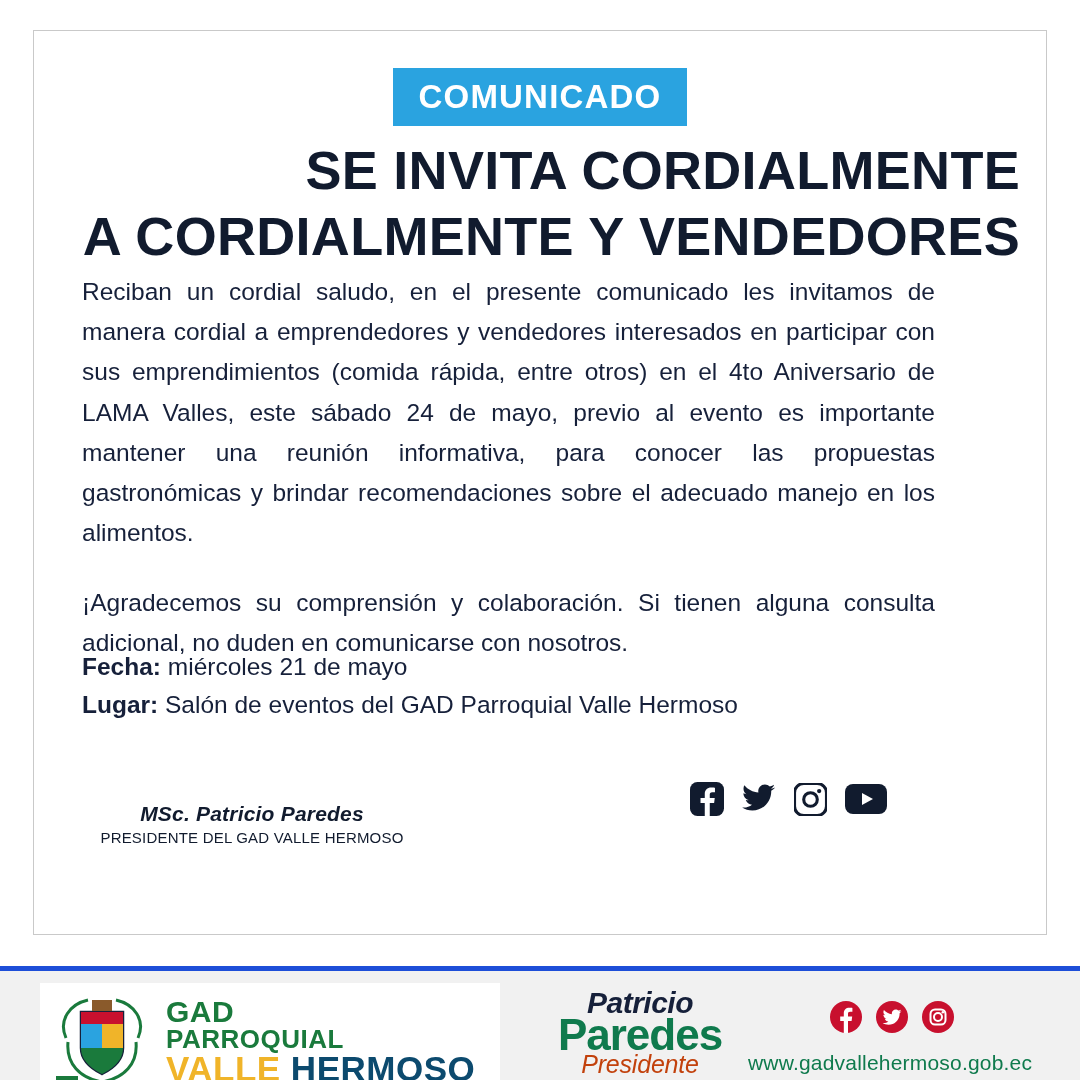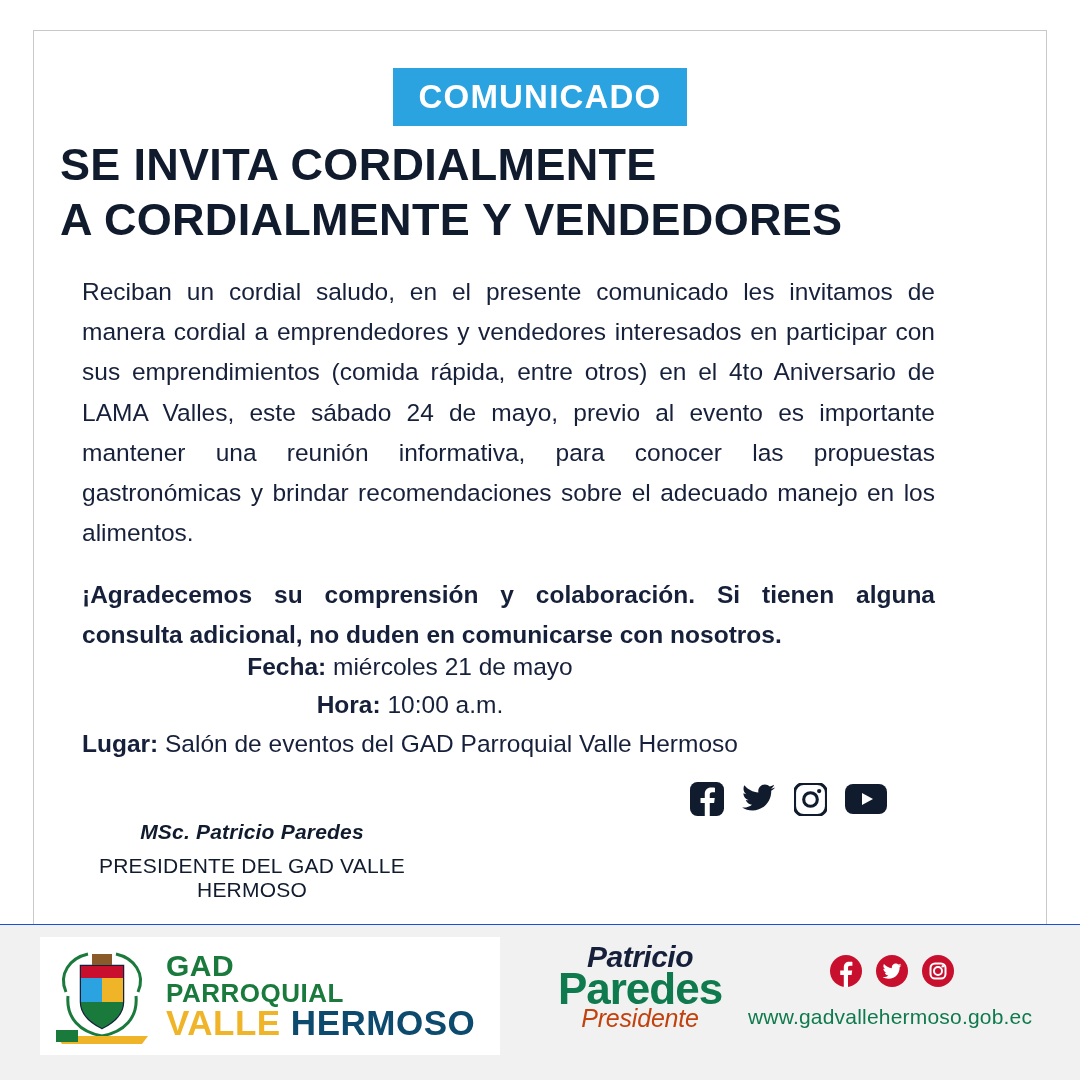--- a/index.html
+++ b/index.html
@@ -36,93 +36,93 @@
     font-size: 33px;
     letter-spacing: 1.2px;
     padding: 12px 26px 13px 26px;
     line-height: 1;
     text-align: right;
   }
   
   .title {
     position: absolute;
     left: 60px; right: 60px; top: 138px;
-    text-align: left;
+    text-align: right;
     color: #111b2e;
     font-weight: bold;
-    font-size: 45px;
+    font-size: 54px;
     line-height: 1.22;
     letter-spacing: 0.3px;
   }
   .title .l2 { display: block; }
   
   .body-block {
     position: absolute;
     left: 82px;
     width: 853px;
     top: 272px;
     color: #111b2e;
   }
   .para {
     font-size: 24.5px;
     line-height: 1.64;
     text-align: justify;
     text-justify: inter-word;
     color: #16203a;
   }
-  .para + .para { margin-top: 22px; font-weight: bold; }
+  .para + .para { margin-top: 30px; }
   .para b { font-weight: normal; }
   
   .details {
     position: absolute;
     left: 82px;
     top: 648px;
     color: #16203a;
     font-size: 24.5px;
     line-height: 1.57;
   }
-  .details .row { white-space: nowrap; text-align: center; }
+  .details .row { white-space: nowrap; }
   .details .lbl { font-weight: bold; }
   
   .sign {
     position: absolute;
     left: 72px;
-    top: 820px;
+    top: 802px;
     width: 360px;
     text-align: center;
     color: #111b2e;
   }
   .sign .name {
     font-weight: bold;
     font-style: italic;
     font-size: 21px;
     letter-spacing: 0.2px;
   }
   .sign .role {
-    font-size: 21px;
-    margin-top: 10px;
+    font-size: 15px;
+    margin-top: 3px;
     letter-spacing: 0.2px;
   }
   
   .social-dark {
     position: absolute;
     top: 782px;
     left: 690px;
     display: flex;
     align-items: center;
     gap: 18px;
   }
   .social-dark svg { display: block; }
   
   .footer {
     position: absolute;
     left: 0; right: 0; bottom: 0;
-    height: 156px;
+    height: 114px;
     background: #f1f1f1;
-    border-top: 1px solid #1d4ed8;
+    border-top: 5px solid #1d4ed8;
   }
   .footer-inner {
     position: relative;
     width: 100%; height: 100%;
   }
   
   .gad-logo {
     position: absolute;
     left: 40px; top: 12px;
     width: 460px; height: 118px;
@@ -202,21 +202,20 @@
     <span class="l2">A CORDIALMENTE Y VENDEDORES</span>
   </div>
 
   <div class="body-block">
     <p class="para"><span>Reciban un cordial saludo, en el presente comunicado les invitamos de manera cordial a emprendedores y vendedores </span><b>interesados</b><span> en participar con sus emprendimientos (comida rápida, entre otros) en el 4to Aniversario de </span><b>LAMA Valles,</b><span> este sábado </span><b>24 de mayo,</b><span> previo al evento es importante mantener una reunión informativa, para conocer las propuestas gastronómicas y brindar recomendaciones sobre el adecuado manejo en  los alimentos.</span></p>
     <p class="para">¡Agradecemos su comprensión y colaboración. Si tienen alguna consulta adicional, no duden en comunicarse con nosotros.</p>
   </div>
 
   <div class="details">
     <div class="row"><span class="lbl">Fecha:</span><span> miércoles 21 de mayo</span></div>
-    <div class="row"><span class="lbl">Hora:</span><span> 10:00 a.m.</span></div>
     <div class="row"><span class="lbl">Lugar:</span><span> Salón de eventos del GAD Parroquial Valle Hermoso</span></div>
   </div>
 
   <div class="sign">
     <div class="name">MSc. Patricio Paredes</div>
     <div class="role">PRESIDENTE DEL GAD VALLE HERMOSO</div>
   </div>
 
   <div class="social-dark">
     <a>

